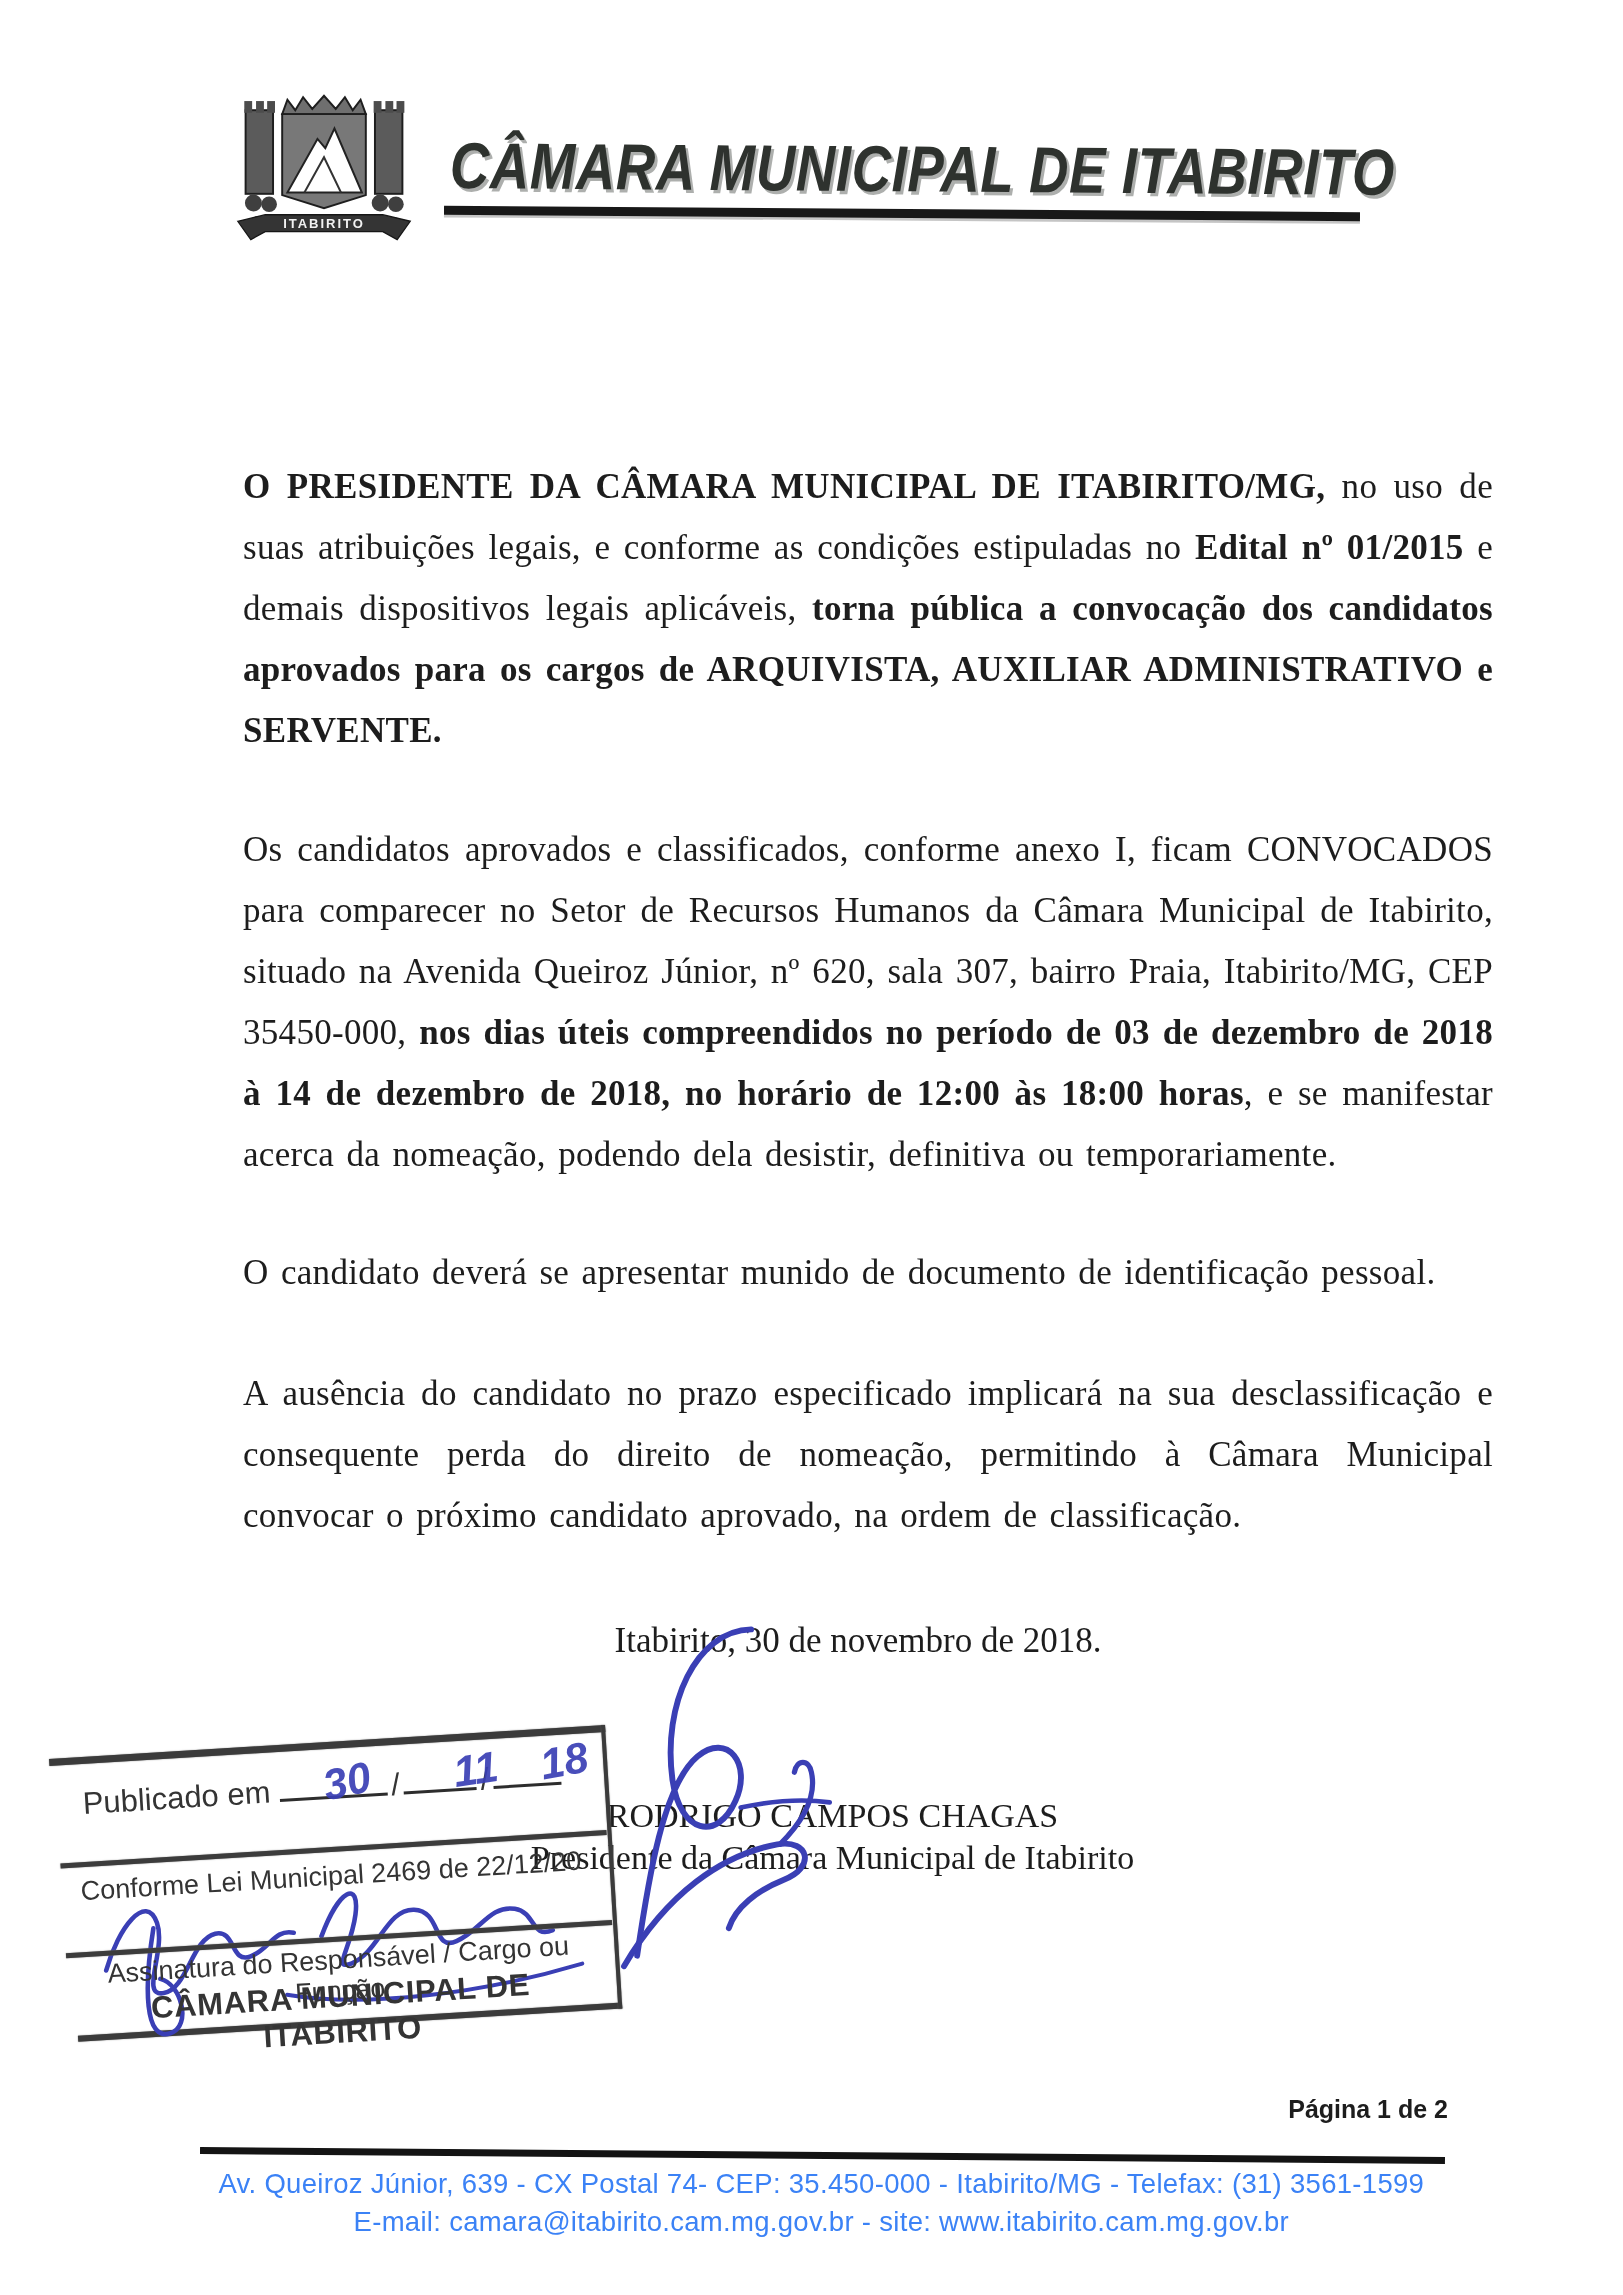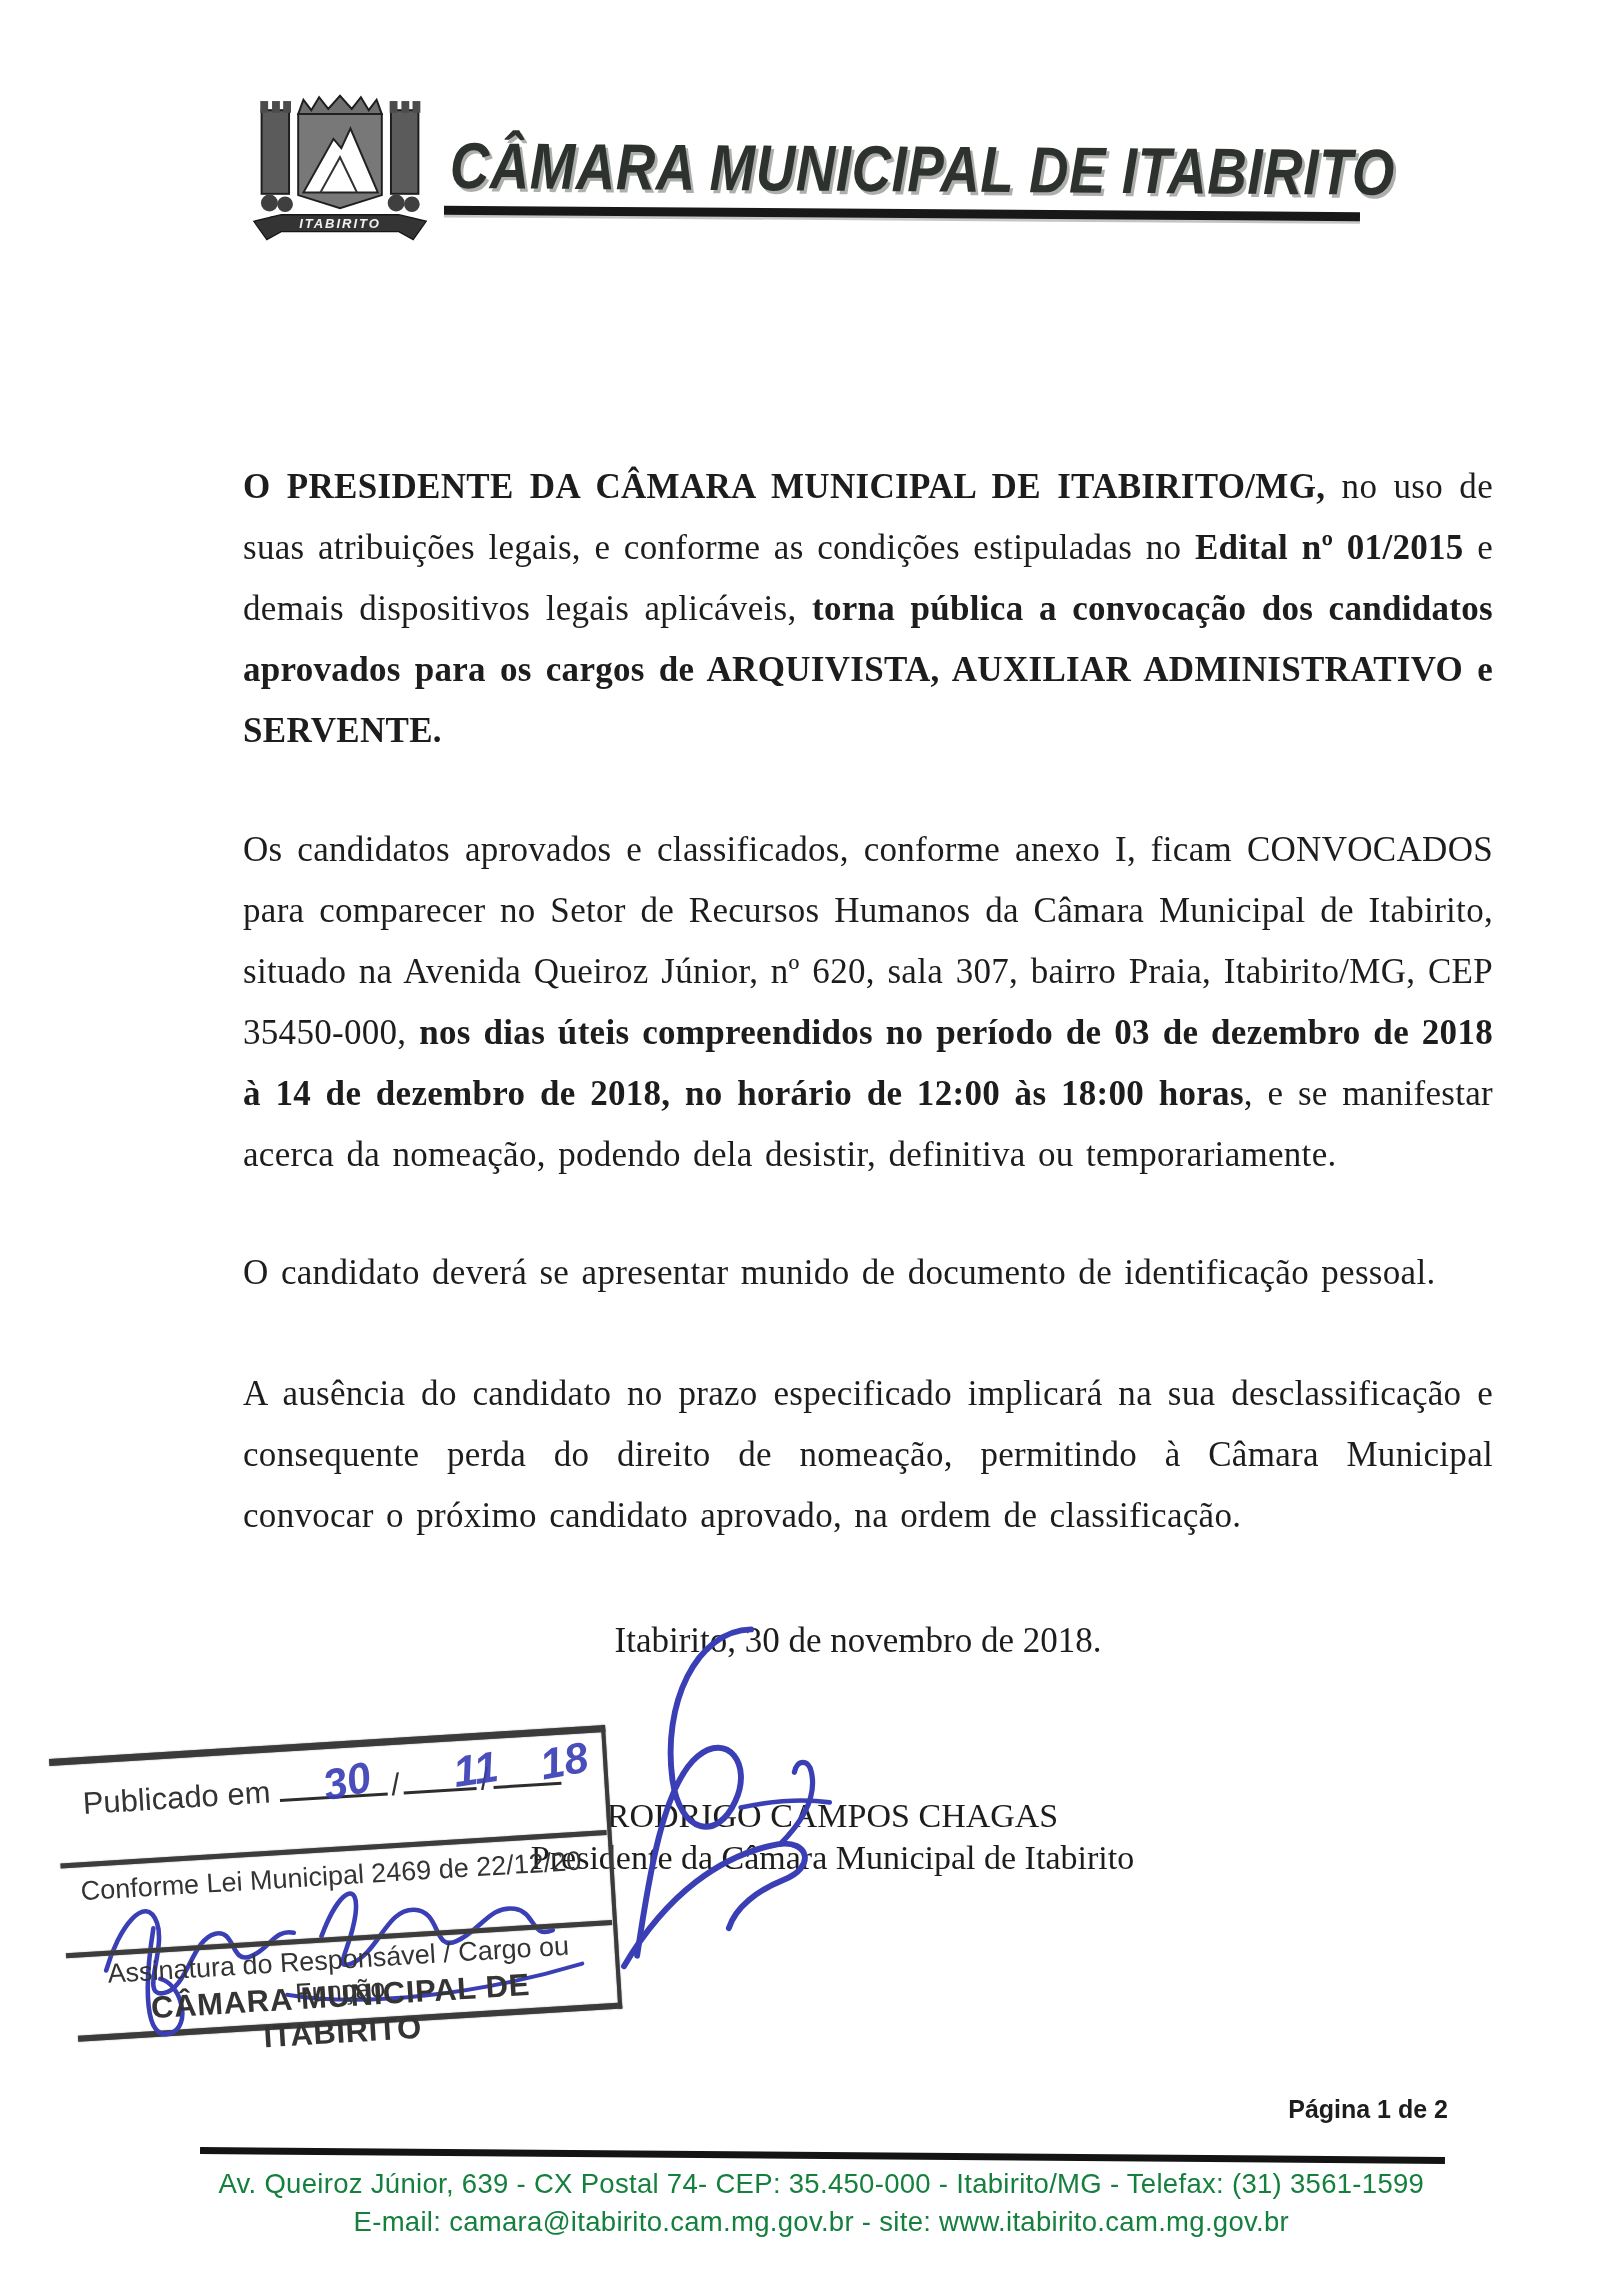--- a/index.html
+++ b/index.html
@@ -1,21 +1,21 @@
 <!DOCTYPE html>
 <html style="font-size:10.5px"><head>
 <meta charset="utf-8">
 <style>
   html,body{margin:0;padding:0;background:#9a9a9a;}
   .page{
     position:relative;width:1623px;height:2295px;background:#ffffff;
     font-family:"Liberation Serif",serif;color:#1d1d1d;overflow:hidden;
   }
   
-  .logo{position:absolute;left:242px;top:80px;width:196px;height:178px;font-style:italic;}
+  .logo{position:absolute;left:226px;top:80px;width:196px;height:178px;}
   .masthead{
     position:absolute;left:450px;top:128px;width:982px;
     font-family:"Liberation Sans",sans-serif;font-weight:bold;font-style:italic;
     font-size:65px;letter-spacing:0.7px;color:#2e322e;white-space:nowrap;
     transform:scaleX(.84) rotate(.35deg);transform-origin:left top;
     text-shadow:3.3px 3.3px 0.7px rgba(105,110,105,.55);
   }
   .masthead-rule{
     position:absolute;left:444px;top:209px;width:916px;height:8.5px;
     background:#181818;transform:rotate(.4deg);box-shadow:0 2.6px 0 rgba(90,90,90,.35);
@@ -79,21 +79,21 @@
   .page-num{
     position:absolute;right:175px;top:2095px;font-family:"Liberation Sans",sans-serif;
     font-size:25px;font-weight:bold;
   }
   .footer-rule{
     position:absolute;left:200px;top:2152px;width:1245px;height:6.5px;background:#141414;
     transform:rotate(.45deg);
   }
   .footer-line1,.footer-line2{
     position:absolute;left:0;right:0;text-align:center;
-    font-family:"Liberation Sans",sans-serif;font-size:27.5px;color:#15803d;
+    font-family:"Liberation Sans",sans-serif;font-size:27.5px;color:#3b82f6;
     padding-left:19.6px;letter-spacing:0.3px;
   }
   .footer-line1{top:2168px;}
   .footer-line2{top:2206px;}
   .u{text-decoration-thickness:2px;text-underline-offset:3.9px;}
   .ink{stroke:#3a3fb5;fill:none;stroke-linecap:round;stroke-linejoin:round;}
 </style>
 </head>
 <body>
 

